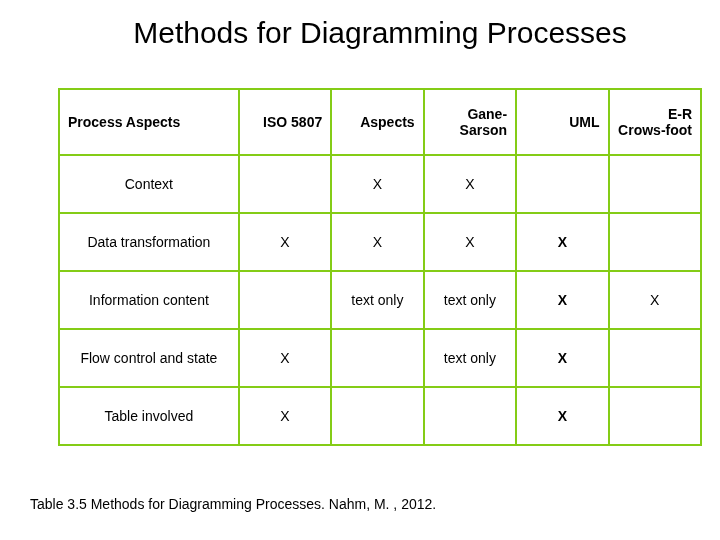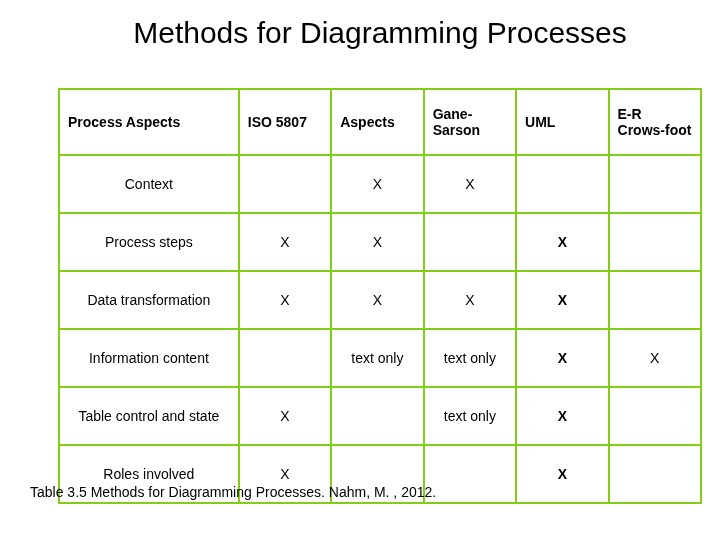--- a/index.html
+++ b/index.html
@@ -39,40 +39,40 @@
   col.meth    { width: 14.4%; }
   th, td {
     border: 2px solid #84cc16;
     padding: 16px 8px;
     vertical-align: middle;
     height: 24px;
     line-height: 1.15;
   }
   th {
     font-weight: bold;
-    text-align: left;
+    text-align: right;
   }
   th.rowhdr {
     text-align: left;
   }
   td.aspect {
     text-align: center;
     font-weight: 400;
   }
   td.cell {
     text-align: center;
     font-weight: 400;
   }
   td.cell.bold {
     font-weight: bold;
   }
   .caption {
     position: absolute;
     left: 10px;
-    bottom: 40px;
+    bottom: 28px;
     font-size: 14px;
   }
   .pagenum {
     position: absolute;
     right: 14px;
     bottom: 14px;
     font-size: 11px;
   }
 </style>
 </head>
@@ -105,53 +105,45 @@
       <tbody>
         <tr>
           <td class="aspect">Context</td>
           <td class="cell"></td>
           <td class="cell">X</td>
           <td class="cell">X</td>
           <td class="cell bold"></td>
           <td class="cell"></td>
         </tr>
         <tr>
-          <td class="aspect">Process steps</td>
-          <td class="cell">X</td>
-          <td class="cell">X</td>
-          <td class="cell"></td>
-          <td class="cell bold">X</td>
-          <td class="cell"></td>
-        </tr>
-        <tr>
           <td class="aspect">Data transformation</td>
           <td class="cell">X</td>
           <td class="cell">X</td>
           <td class="cell">X</td>
           <td class="cell bold">X</td>
           <td class="cell"></td>
         </tr>
         <tr>
           <td class="aspect">Information content</td>
           <td class="cell"></td>
           <td class="cell">text only</td>
           <td class="cell">text only</td>
           <td class="cell bold">X</td>
           <td class="cell">X</td>
         </tr>
         <tr>
-          <td class="aspect">Table control and state</td>
+          <td class="aspect">Flow control and state</td>
           <td class="cell">X</td>
           <td class="cell"></td>
           <td class="cell">text only</td>
           <td class="cell bold">X</td>
           <td class="cell"></td>
         </tr>
         <tr>
-          <td class="aspect">Roles involved</td>
+          <td class="aspect">Table involved</td>
           <td class="cell">X</td>
           <td class="cell"></td>
           <td class="cell"></td>
           <td class="cell bold">X</td>
           <td class="cell"></td>
         </tr>
       </tbody>
     </table>
   </div>
 

